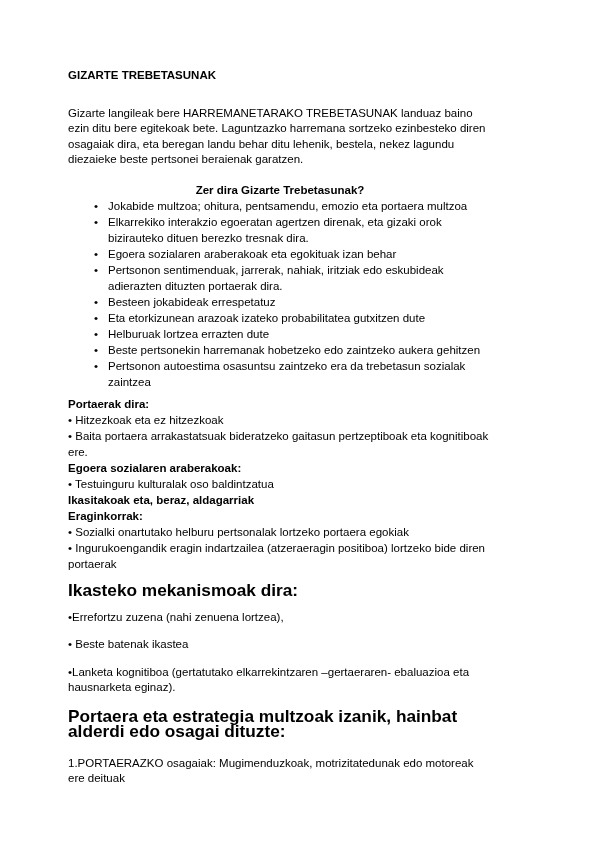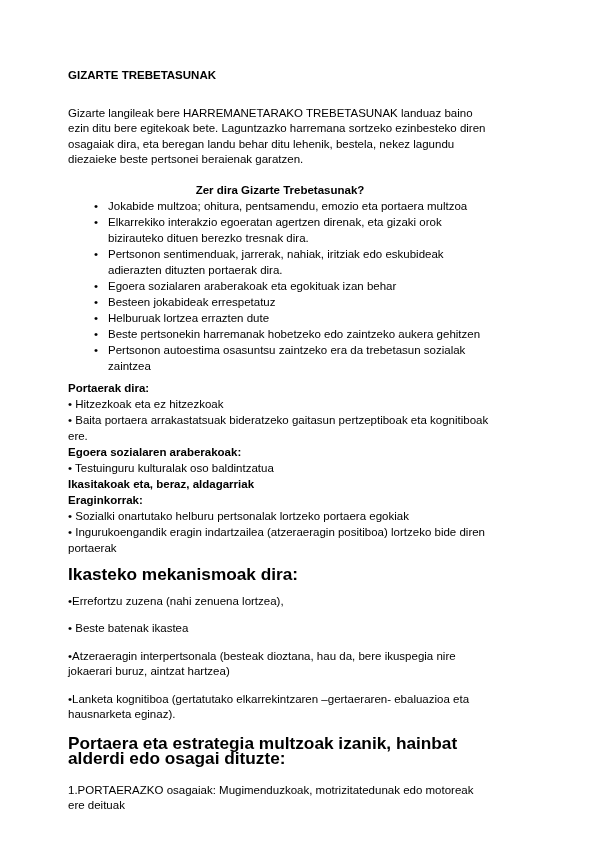--- a/index.html
+++ b/index.html
@@ -84,23 +84,24 @@
 
   <h1 class="doc-title">GIZARTE TREBETASUNAK</h1>
 
   <p class="intro">Gizarte langileak bere HARREMANETARAKO TREBETASUNAK landuaz baino ezin ditu bere egitekoak bete. Laguntzazko harremana sortzeko ezinbesteko diren osagaiak dira, eta beregan landu behar ditu lehenik, bestela, nekez lagundu diezaieke beste pertsonei beraienak garatzen.</p>
 
   <h2 class="sec-heading">Zer dira Gizarte Trebetasunak?</h2>
 
   <ul class="def-list">
     <li>Jokabide multzoa; ohitura, pentsamendu, emozio eta portaera multzoa</li>
     <li>Elkarrekiko interakzio egoeratan agertzen direnak, eta gizaki orok bizirauteko dituen berezko tresnak dira.</li>
+    <li>Egoera sozialaren araberakoak eta egokituak izan behar</li>
     <li>Pertsonon sentimenduak, jarrerak, nahiak, iritziak edo eskubideak adierazten dituzten portaerak dira.</li>
-    <li>Egoera sozialaren araberakoak eta egokituak izan behar</li>
     <li>Besteen jokabideak errespetatuz</li>
+    <li>Eta etorkizunean arazoak izateko probabilitatea gutxitzen dute</li>
     <li>Helburuak lortzea errazten dute</li>
     <li>Beste pertsonekin harremanak hobetzeko edo zaintzeko aukera gehitzen</li>
     <li>Pertsonon autoestima osasuntsu zaintzeko era da trebetasun sozialak zaintzea</li>
   </ul>
 
   <div class="features">
     <div class="b">Portaerak dira:</div>
     <div>• Hitzezkoak eta ez hitzezkoak</div>
     <div>• Baita portaera arrakastatsuak bideratzeko gaitasun pertzeptiboak eta kognitiboak ere.</div>
     <div class="b">Egoera sozialaren araberakoak:</div>
@@ -108,20 +109,19 @@
     <div class="b">Ikasitakoak eta, beraz, aldagarriak</div>
     <div class="b">Eraginkorrak:</div>
     <div>• Sozialki onartutako helburu pertsonalak lortzeko portaera egokiak</div>
     <div>• Ingurukoengandik eragin indartzailea (atzeraeragin positiboa) lortzeko bide diren portaerak</div>
   </div>
 
   <h2 class="mech-heading">Ikasteko mekanismoak dira:</h2>
 
   <p class="mech-item">•Errefortzu zuzena (nahi zenuena lortzea),</p>
   <p class="mech-item">• Beste batenak ikastea</p>
-  <p class="mech-item">•Atzeraeragin interpertsonala (besteak dioztana, hau da, bere ikuspegia nire jokaerari buruz, aintzat hartzea)</p>
   <p class="mech-item">•Lanketa kognitiboa (gertatutako elkarrekintzaren –gertaeraren- ebaluazioa eta hausnarketa eginaz).</p>
 
   <h2 class="closing-heading">Portaera eta estrategia multzoak izanik, hainbat alderdi edo osagai dituzte:</h2>
 
   <p class="closing-line">1.PORTAERAZKO osagaiak: Mugimenduzkoak, motrizitatedunak edo motoreak ere deituak</p>
 
 </div>
 
 </body></html>

